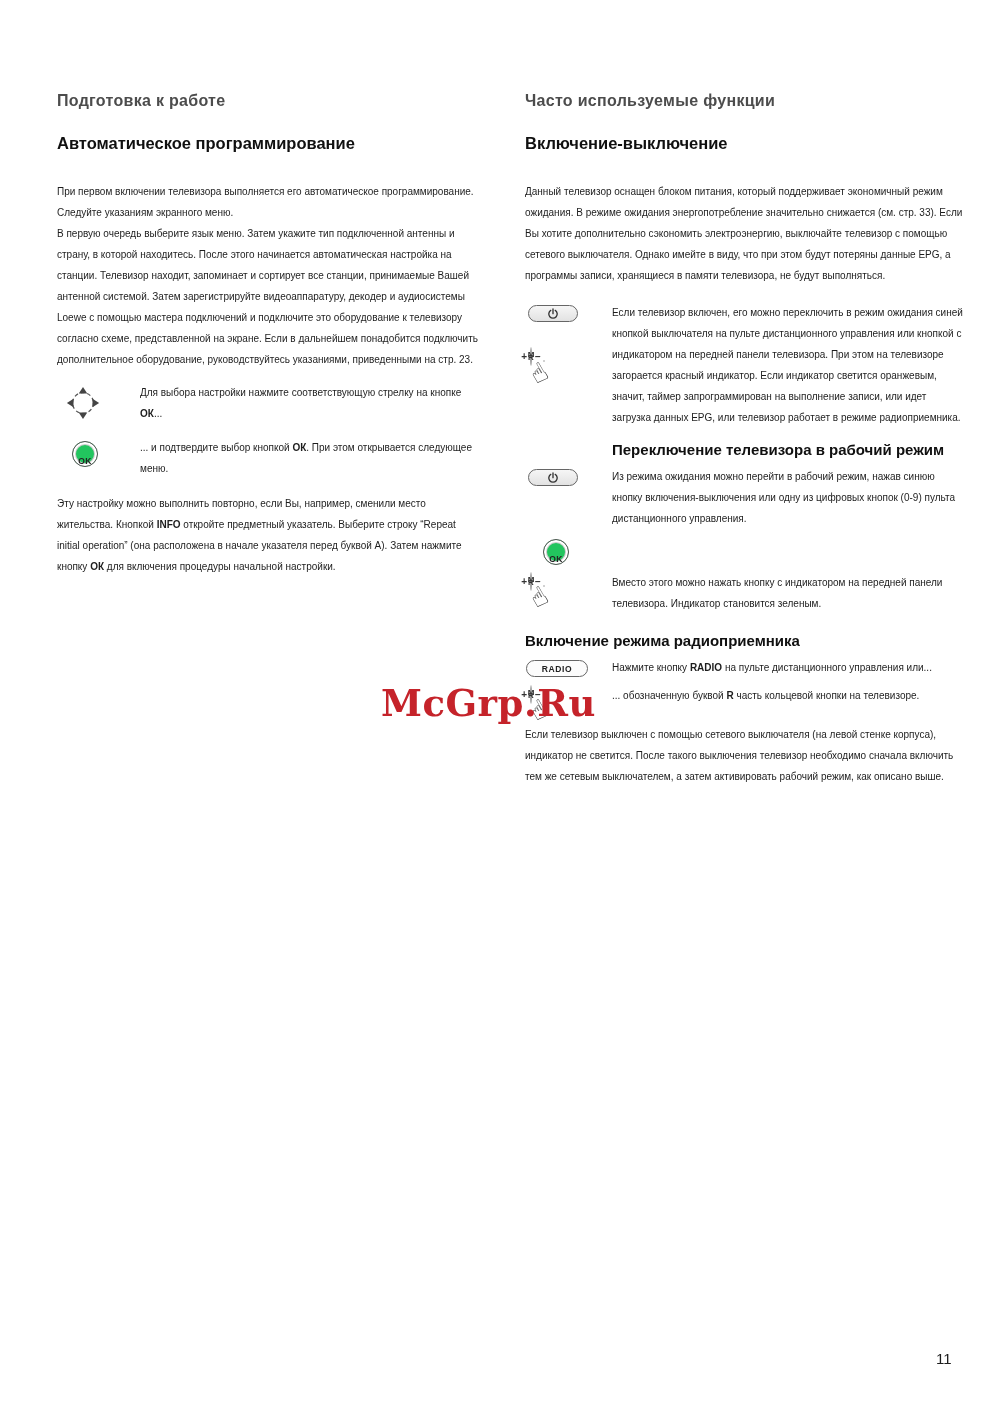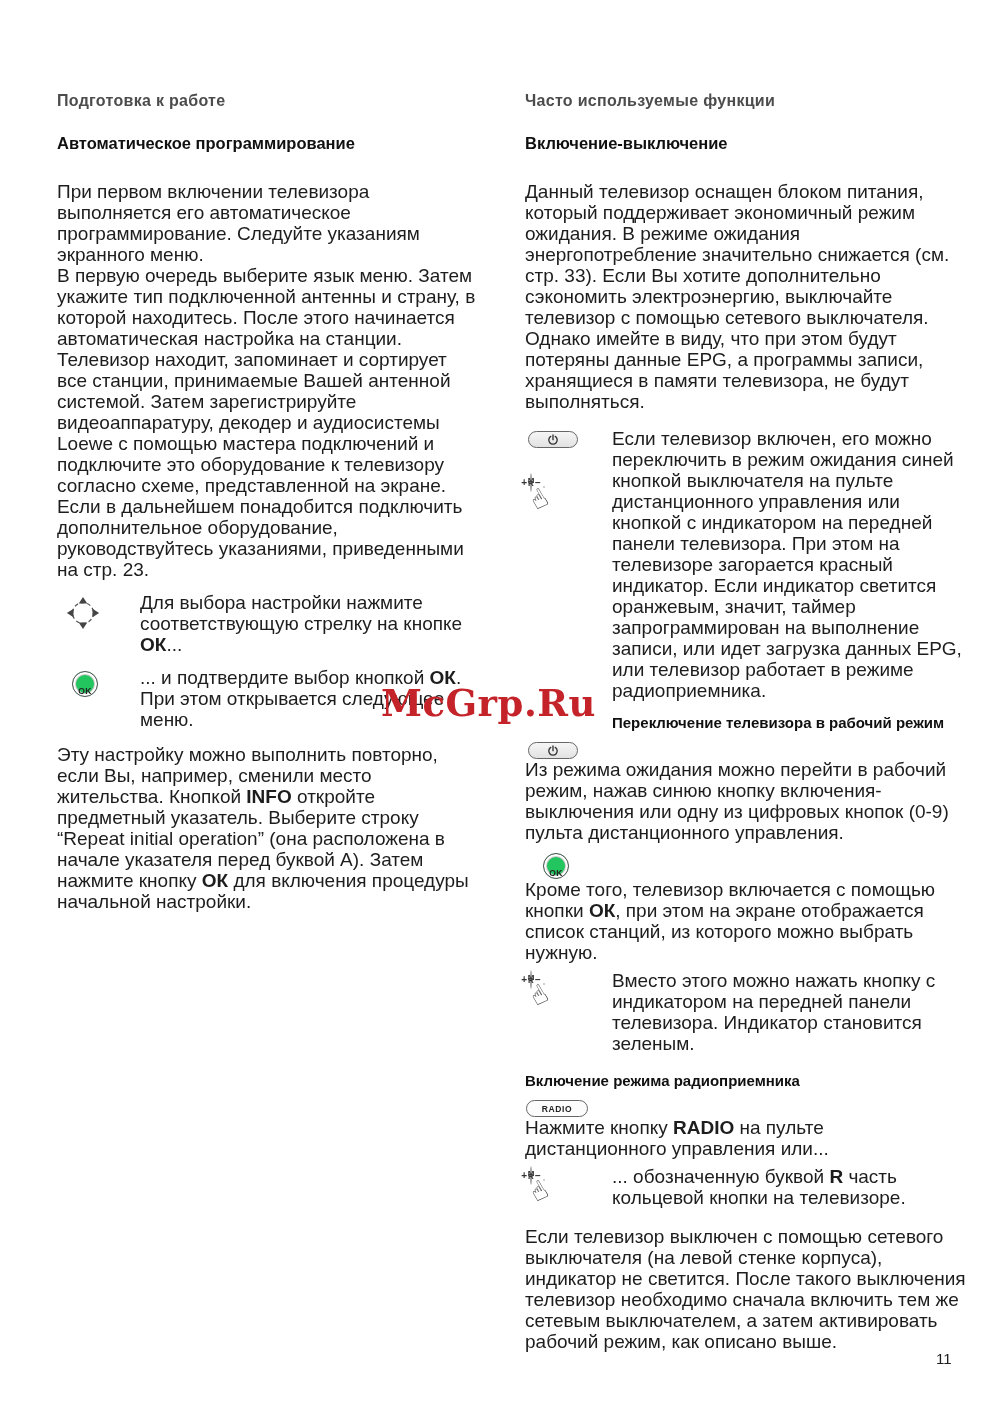--- a/index.html
+++ b/index.html
@@ -8,26 +8,26 @@
     position:relative; width:1000px; height:1406px; background:#ffffff;
     font-family:"Liberation Sans", sans-serif; color:#1d1d1d; overflow:hidden;
   }
   .col { position:absolute; top:92px; }
   .col-left  { left:57px;  width:423px; }
   .col-right { left:525px; width:442px; }
 
   .doc-title { font-size:16px; font-weight:bold; color:#4c4c4c; letter-spacing:.3px; margin-bottom:24px; }
   .h2 { font-size:16.5px; font-weight:bold; color:#101010; margin-bottom:28px; }
   .h3 { font-size:15px; font-weight:bold; color:#101010; margin-bottom:4px; line-height:20px; }
-  p.body { font-size:19px; line-height:21px; color:#1d1d1d; }
+  p.body { font-size:10px; line-height:21px; color:#1d1d1d; }
   .mb12 { margin-bottom:12px; }
   .mb16 { margin-bottom:16px; }
 
   .irow { display:flex; margin-bottom:12px; }
-  .irow-sm { margin-bottom:7px;flex-direction:column; }
+  .irow-sm { margin-bottom:7px; }
   .gut { flex-shrink:0; padding-top:1px; }
   .gut-l { width:83px; }
   .gut-r { width:87px; }
   .rtext { flex:1; }
   .stack { display:flex; flex-direction:column; align-items:flex-start; }
 
   
   .arrowpad { display:inline-block; margin-left:8px; margin-top:2px; }
 
   
@@ -167,21 +167,20 @@
         </span>
       </div>
       <p class="body rtext">Из режима ожидания можно перейти в рабочий режим, нажав синюю кнопку включения-выключения или одну из цифровых кнопок (0-9) пульта дистанционного управления.</p>
     </div>
     <div class="irow irow-sm">
       <div class="gut gut-r">
         <span class="okbtn okbtn-right">
           <span>OK</span>
         </span>
       </div>
-      <p class="body rtext">Кроме того, телевизор включается с помощью кнопки <b>ОК</b>, при этом на экране отображается список станций, из которого можно выбрать нужную.</p>
     </div>
     <div class="irow" style="margin-bottom:16px;">
       <div class="gut gut-r">
         <span class="ringwrap">
           <span class="ring">
             <span class="ring-label ring-m">M</span>
             <span class="ring-label ring-minus">−</span>
             <span class="ring-label ring-plus">+</span>
             <span class="ring-label ring-r">R</span>
           </span>

